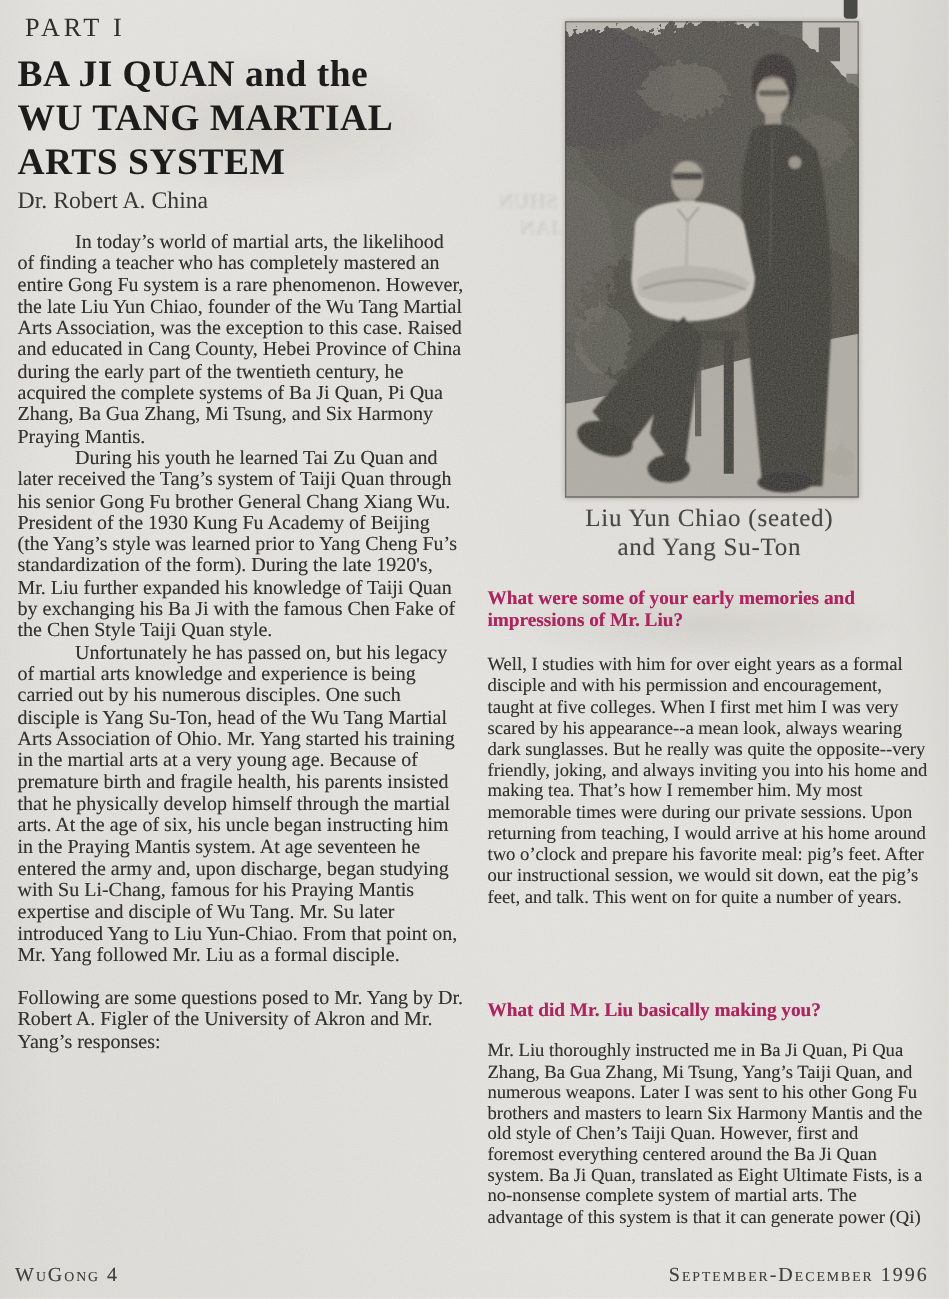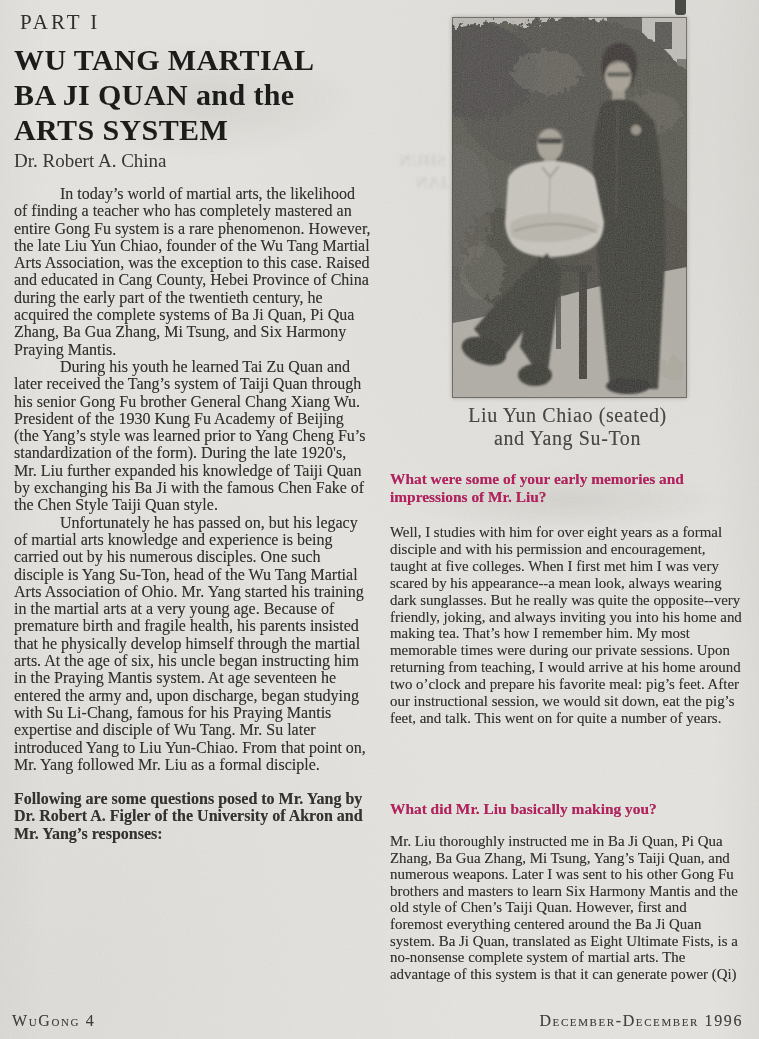--- a/index.html
+++ b/index.html
@@ -26,21 +26,21 @@
   .headline { margin-top:7px; }
   .headline .title-line {
     font-size:30px; font-weight:bold; line-height:35px; letter-spacing:0.4px; color:#151514;
   }
   .byline { font-size:19px; margin-top:3px; color:#33322f; }
   .body-text p {
     font-size:16px; line-height:17.3px; text-indent:46px; color:#2e2d2b;
     text-shadow:0 0 0.5px rgba(46,45,43,0.45);
   }
   .body-text p.first { margin-top:13px; }
-  .body-text p.lead-in { text-indent:0; margin-top:17px;font-weight:bold; }
+  .body-text p.lead-in { text-indent:0; margin-top:17px; }
 
   
   .col-right { position:absolute; left:390px; top:0; width:355px; height:1010px; }
   .photo-frame {
     position:absolute; left:62px; top:17px; width:235px; height:381px;
     box-shadow:0 0 4px rgba(60,60,55,0.35);
     background:#4c4b45;
   }
   .photo-caption {
     position:absolute; left:0; top:404px; width:355px; text-align:center;
@@ -101,22 +101,22 @@
 </svg>
 
 <div class="scan-mark"></div>
 <div class="ghost-text">AN SHUN LIAN</div>
 <div class="ghost-smudge" style="left:398px; top:470px; width:330px; height:60px;"></div>
 <div class="ghost-smudge" style="left:60px; top:40px; width:300px; height:120px;"></div>
 
 <div class="col-left">
   <div class="part-label">PART I</div>
   <div class="headline">
+    <div class="title-line">BA JI QUAN and the</div>
     <div class="title-line">WU TANG MARTIAL</div>
-    <div class="title-line">BA JI QUAN and the</div>
     <div class="title-line">ARTS SYSTEM</div>
   </div>
   <div class="byline">Dr. Robert A. China</div>
   <div class="body-text">
     <p class="first">In today’s world of martial arts, the likelihood of finding a teacher who has completely mastered an entire Gong Fu system is a rare phenomenon.  However, the late Liu Yun Chiao, founder of the Wu Tang Martial Arts Association, was the exception to this case.  Raised and educated in Cang County, Hebei Province of China during the early part of the twentieth century, he acquired the complete systems of Ba Ji Quan, Pi Qua Zhang, Ba Gua Zhang, Mi Tsung, and Six Harmony Praying Mantis.</p>
     <p>During his youth he learned Tai Zu Quan and later received the Tang’s system of Taiji Quan through his senior Gong Fu brother General Chang Xiang Wu. President of the 1930 Kung Fu Academy of Beijing (the Yang’s style was learned prior to Yang Cheng Fu’s standardization of the form). During the late 1920's, Mr. Liu further expanded his knowledge of Taiji Quan by exchanging his Ba Ji with the famous Chen Fake of the Chen Style Taiji Quan style.</p>
     <p>Unfortunately he has passed on, but his legacy of martial arts knowledge and experience is being carried out by his numerous disciples.  One such disciple is Yang Su-Ton, head of the Wu Tang Martial Arts Association of Ohio.  Mr. Yang started his training in the martial arts at a very young age. Because of premature birth and fragile health, his parents insisted that he physically develop himself through the martial arts.  At the age of six, his uncle began instructing him in the Praying Mantis system. At age seventeen he entered the army and, upon discharge, began studying with Su Li-Chang, famous for his Praying Mantis expertise and disciple of Wu Tang.  Mr. Su later introduced Yang to Liu Yun-Chiao.  From that point on, Mr. Yang followed Mr. Liu as a formal disciple.</p>
     <p class="lead-in">Following are some questions posed to Mr. Yang by Dr. Robert A. Figler of the University of Akron and Mr. Yang’s responses:</p>
   </div>
 </div>
@@ -216,13 +216,13 @@
     <div>and Yang Su-Ton</div>
   </div>
 
   <div class="qa-question" id="q1">What were some of your early memories and impressions of Mr. Liu?</div>
   <div class="qa-answer" id="a1">Well, I studies with him for over eight years as a formal disciple and with his permission and encouragement, taught at five colleges.  When I first met him I was very scared by his appearance--a mean look, always wearing dark sunglasses.  But he really was quite the opposite--very friendly, joking, and always inviting you into his home and making tea.  That’s how I remember him.  My most memorable times were during our private sessions. Upon returning from teaching, I would arrive at his home around two o’clock and prepare his favorite meal: pig’s feet.  After our instructional session, we would sit down, eat the pig’s feet, and talk. This went on for quite a number of years.</div>
   <div class="qa-question" id="q2">What did Mr. Liu basically making you?</div>
   <div class="qa-answer" id="a2">Mr. Liu thoroughly instructed me in Ba Ji Quan, Pi Qua Zhang, Ba Gua Zhang, Mi Tsung, Yang’s Taiji Quan, and numerous weapons.  Later I was sent to his other Gong Fu brothers and masters to learn Six Harmony Mantis and the old style of Chen’s Taiji Quan.  However, first and foremost everything centered around the Ba Ji Quan system.  Ba Ji Quan, translated as Eight Ultimate Fists, is a no-nonsense complete system of martial arts.  The advantage of this system is that it can generate power (Qi)</div>
 </div>
 
 <div class="footer-left">WuGong 4</div>
-<div class="footer-right">December-December 1996</div>
+<div class="footer-right">September-December 1996</div>
 
 </body></html>

